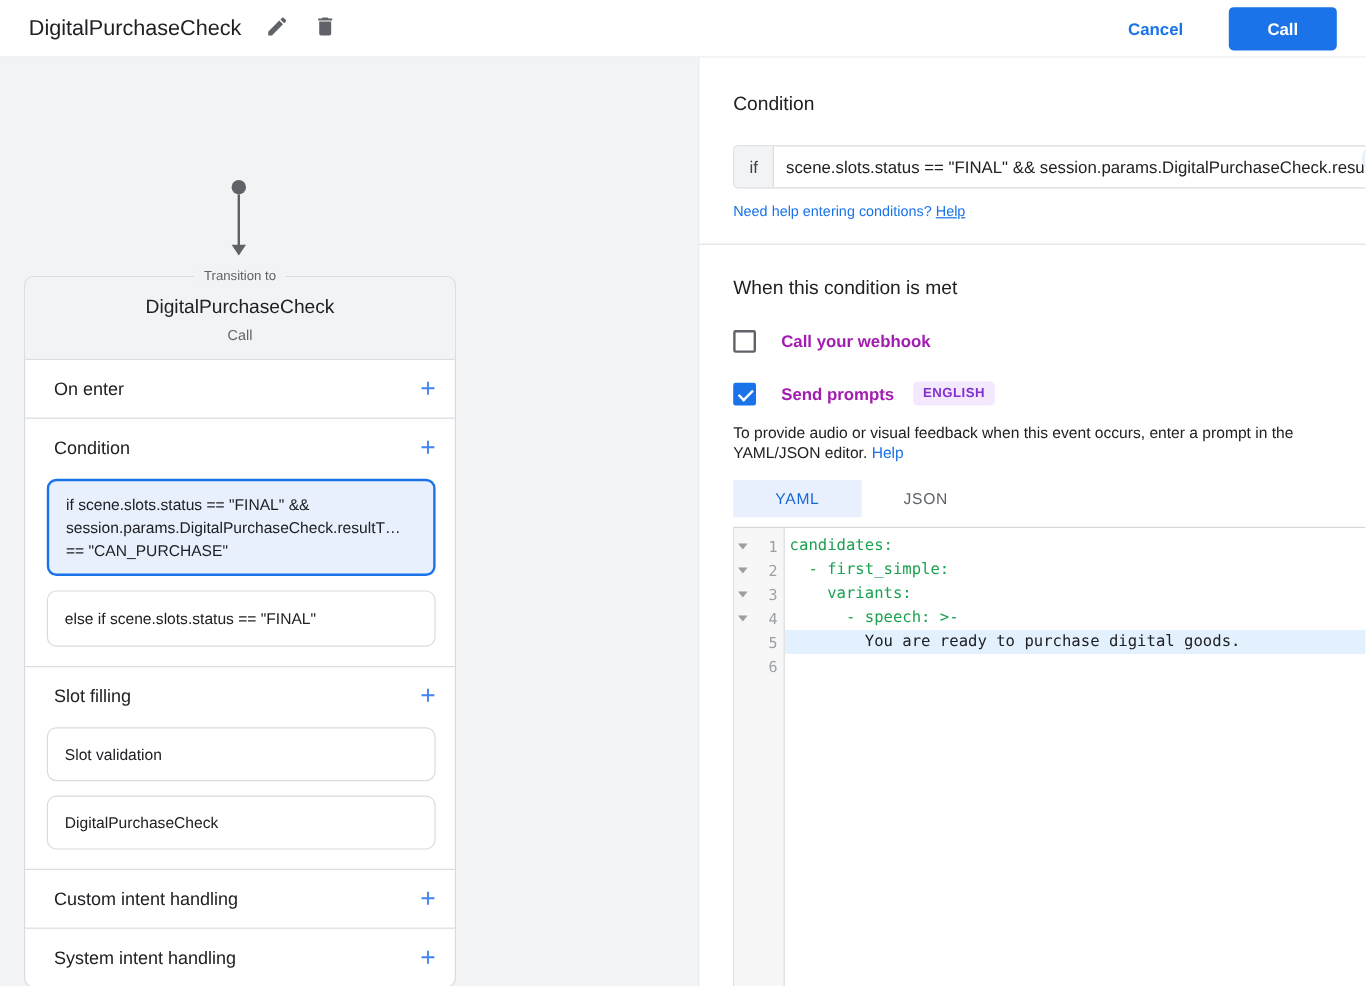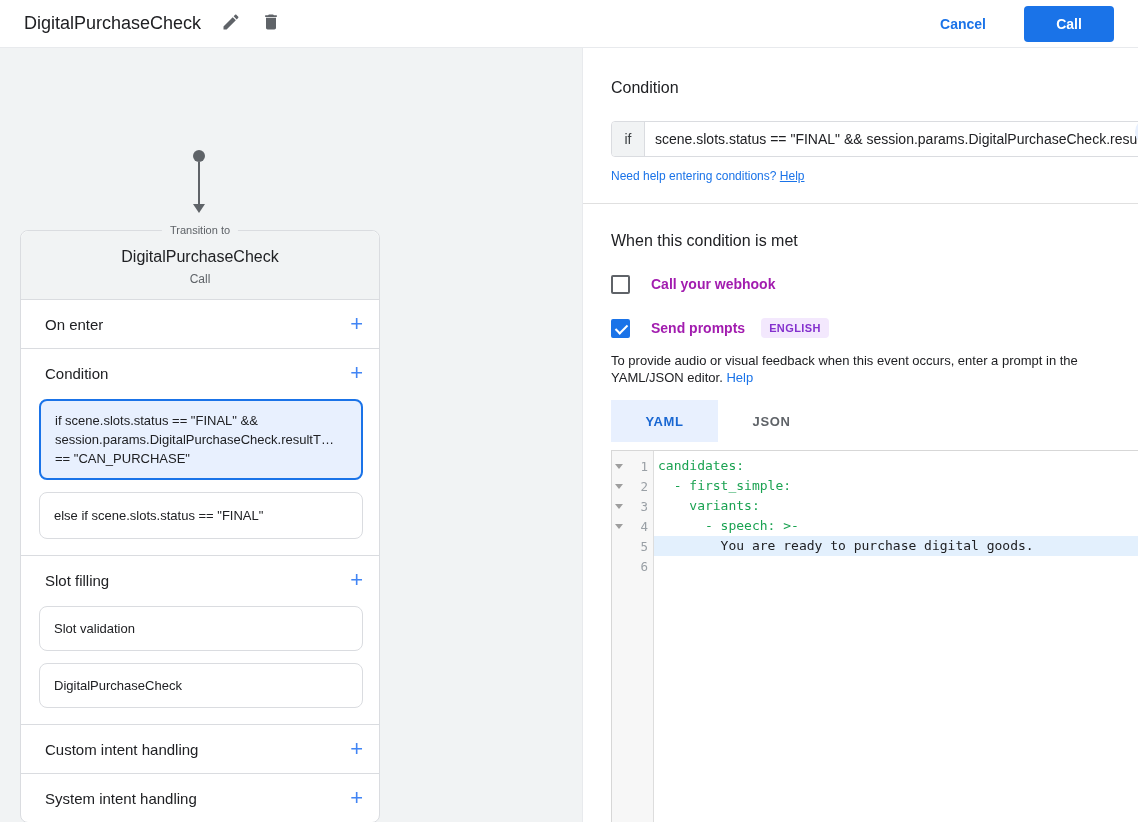--- a/index.html
+++ b/index.html
@@ -69,22 +69,22 @@
   .checkbox { width:19px; height:19px; border:2px solid #5f6368; border-radius:2px; background:#fff; flex-shrink:0; cursor:pointer; }
   .checkbox.checked { background:#1a73e8; border-color:#1a73e8; position:relative; }
   .checkbox.checked::after { content:""; position:absolute; left:5px; top:1px; width:5px; height:10px;
                              border:solid #fff; border-width:0 2px 2px 0; transform:rotate(45deg); }
   .check-label { margin-left:21px; font-size:14px; font-weight:bold; color:#a21caf; }
   .badge { margin-left:16px; background:#f3e8fd; color:#8430ce; font-size:11px; font-weight:bold;
            padding:4px 8px; border-radius:4px; letter-spacing:0.4px;text-align:right; }
   .desc { margin-top:14px; font-size:13px; line-height:17px; color:#202124; max-width:506px; }
   .desc-link { color:#1a73e8; cursor:pointer; }
   .tabs { display:flex; margin-top:14px; }
-  .tab { width:107px; height:42px; display:flex; align-items:center; justify-content:center;
-         font-size:13px; font-weight:bold; letter-spacing:0.6px; cursor:pointer; border:none; background:none; }
+  .tab { width:107px; height:31px; display:flex; align-items:center; justify-content:center;
+         font-size:13px; font-weight:normal; letter-spacing:0.6px; cursor:pointer; border:none; background:none; }
   .tab.active { background:#e8f0fe; color:#1967d2; }
   .tab.inactive { color:#5f6368; }
 
   
   .editor { margin-top:8px; border:1px solid #d7d7d7; display:flex; height:390px;
             font-family:"DejaVu Sans Mono", monospace; font-size:13px; background:#fff; }
   .gutter { width:42px; background:#f7f7f7; border-right:1px solid #ddd; padding-top:5px; flex-shrink:0; }
   .gutter-row { height:20px; display:flex; align-items:center; }
   .fold { width:14px; display:flex; justify-content:center; cursor:pointer; }
   .fold-tri { width:0; height:0; border-left:4px solid transparent; border-right:4px solid transparent; border-top:5px solid #9e9e9e; }

